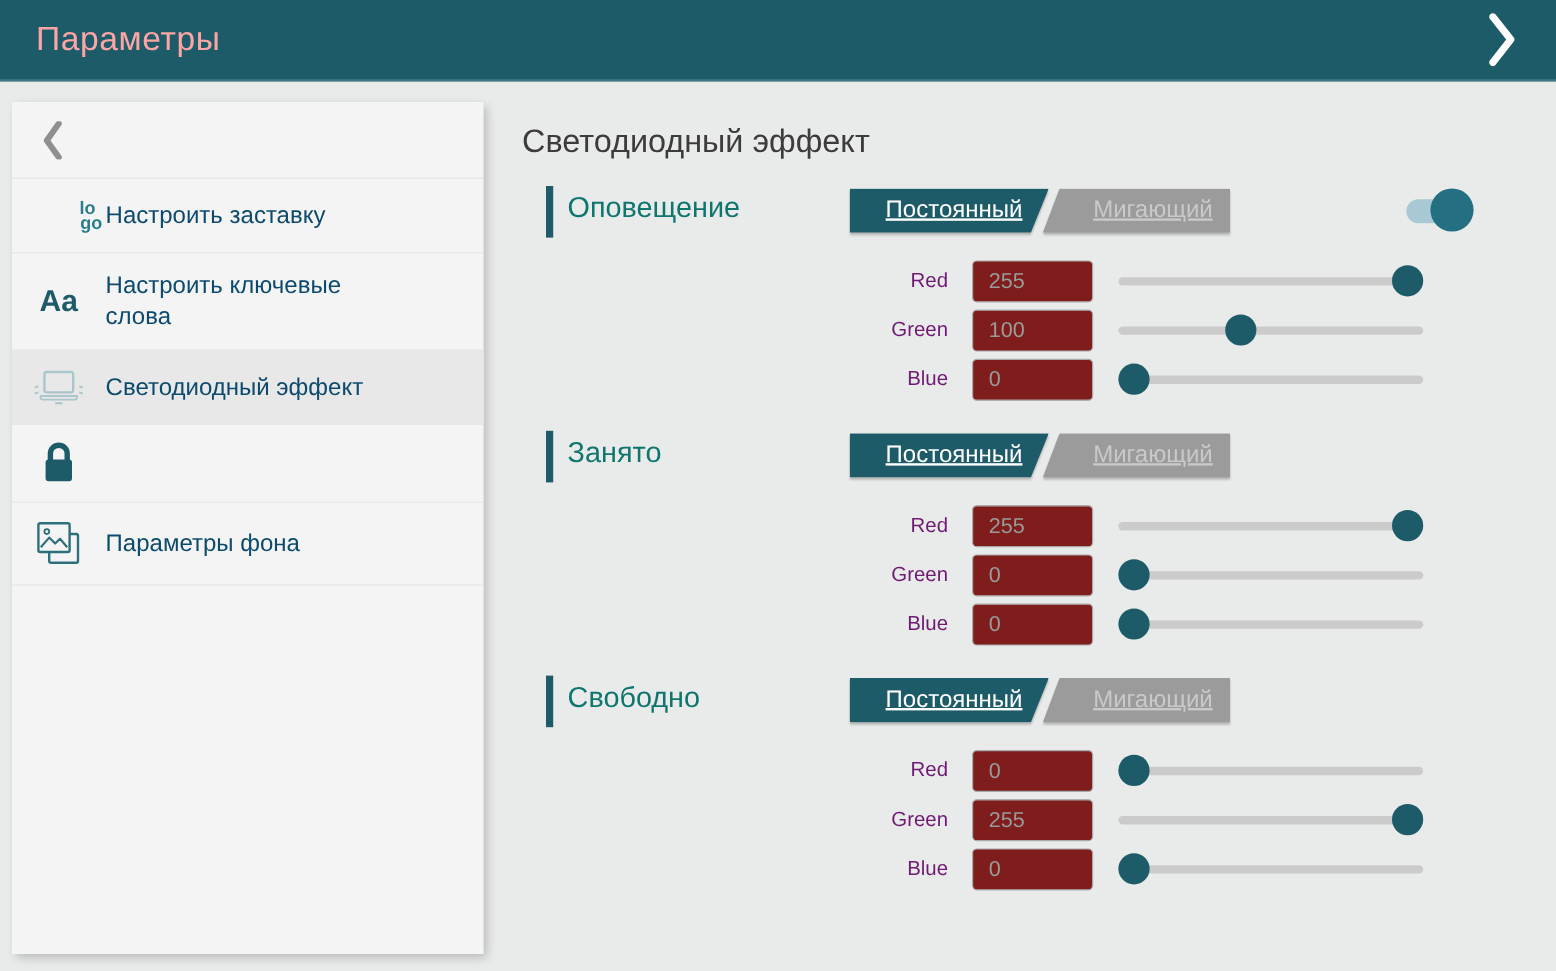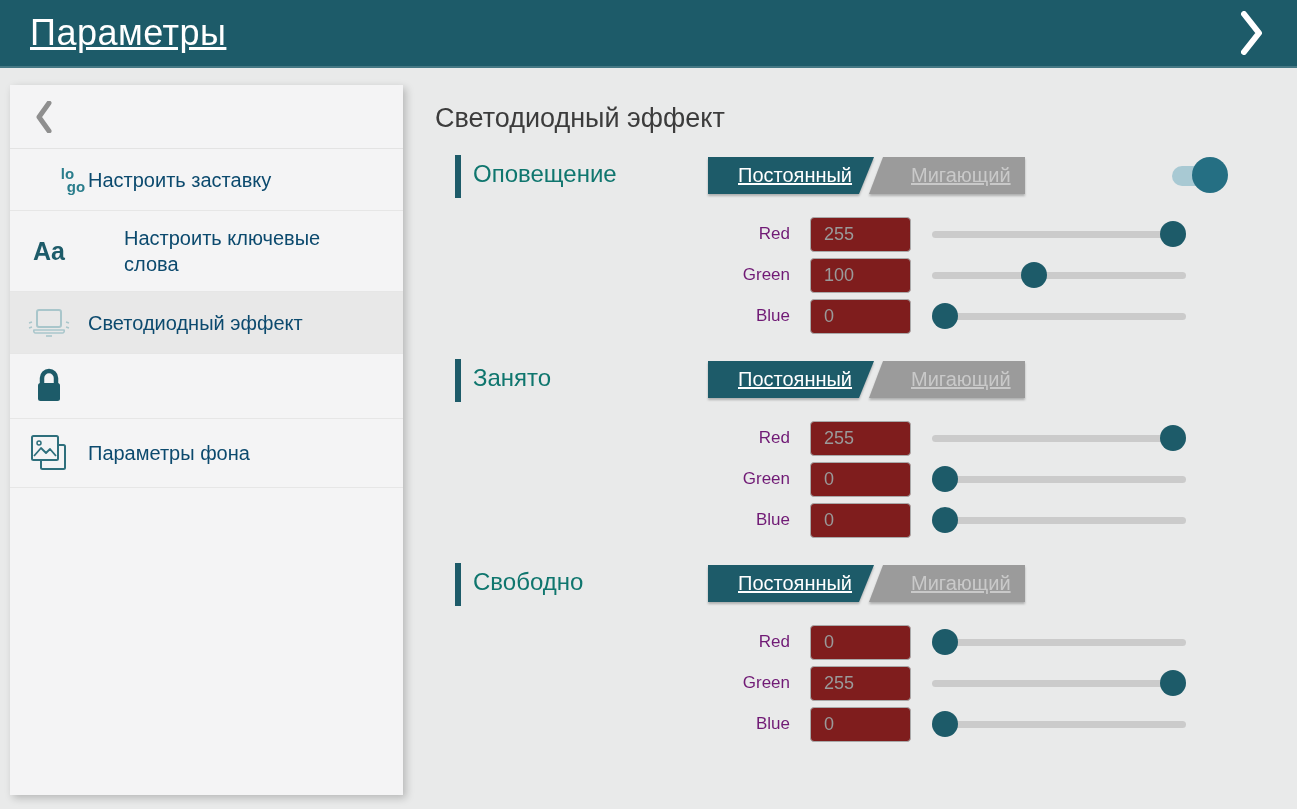--- a/index.html
+++ b/index.html
@@ -8,41 +8,41 @@
     font-family:"Liberation Sans","DejaVu Sans",sans-serif;
     background:#e9eaea;
     color:#3d3d3d;
   }
   
   .app-header {
     height:68px; background:#1d5b69; display:flex; align-items:center;
     justify-content:space-between; padding:0 34px 0 30px;
     border-bottom:2px solid rgba(255,255,255,.18);
   }
-  .app-title { color:#ffffff; font-size:36px; font-weight:400; letter-spacing:.5px;text-decoration:underline; }
+  .app-title { color:#fca5a5; font-size:28px; font-weight:400; letter-spacing:.5px; }
   .header-collapse { cursor:pointer; display:flex; align-items:center; }
   
   .content { display:flex; align-items:flex-start; }
   
   .sidebar {
     margin:17px 0 0 10px; width:393px; height:710px; background:#f4f4f5;
     box-shadow:3px 3px 8px rgba(0,0,0,.22); flex:none;
   }
   .back-row {
     height:64px; display:flex; align-items:center; padding-left:26px;
     border-bottom:1px solid #e3e3e3; cursor:pointer;
   }
   .nav-item {
     display:flex; align-items:center; min-height:62px; padding:14px 14px 14px 0;
     border-bottom:1px solid #e6e6e6; cursor:pointer;
   }
   .nav-item.selected { background:#e8e8e8; }
   .icon-box { width:78px; flex:none; display:flex; justify-content:center; align-items:center; }
   .nav-label { font-size:20px; line-height:26px; color:#0c4a6e; padding-right:8px; }
-  .logo-glyph { font-size:15px; font-weight:700; color:#2a7d8c; line-height:13px; text-align:left;margin-left:48px; }
+  .logo-glyph { font-size:15px; font-weight:700; color:#2a7d8c; line-height:13px; text-align:center;margin-left:48px; }
   .logo-glyph .g2 { padding-left:6px; }
   .aa-glyph { font-size:25px; font-weight:700; color:#1d5b69; }
   
   .main { flex:1; padding:35px 0 0 32px; }
   .page-title { font-size:27px; font-weight:400; color:#3c3c3c; margin-bottom:23px; }
   .section { position:relative; margin-bottom:27px; }
   .sec-head { position:relative; height:38px; margin-bottom:21px; }
   .sec-bar { position:absolute; left:20px; top:-2px; width:6px; height:43px; background:#1d5b69; }
   .sec-title { position:absolute; left:38px; top:3px; font-size:24px; color:#0f766e; }
   
@@ -100,21 +100,21 @@
         <span class="logo-glyph"><span>lo</span><br>
         <span class="g2">go</span></span>
       </span>
       <span class="nav-label">Настроить заставку</span>
     </div>
 
     <div class="nav-item">
       <span class="icon-box">
         <span class="aa-glyph">Aa</span>
       </span>
-      <span class="nav-label" style="max-width:240px;margin-left:36px;">Настроить ключевые слова</span>
+      <span class="nav-label" style="max-width:240px;">Настроить ключевые слова</span>
     </div>
 
     <div class="nav-item selected">
       <span class="icon-box">
         <svg width="44" height="32" viewBox="0 0 44 32">
           <rect x="10" y="3" width="24" height="17" rx="2" fill="none" stroke="#a9c6cb" stroke-width="2"></rect>
           <path d="M7 23 h30 a2 2 0 0 1 -2 3 h-26 a2 2 0 0 1 -2 -3 z" fill="none" stroke="#a9c6cb" stroke-width="1.6"></path>
           <line x1="2" y1="16" x2="5" y2="15" stroke="#a9c6cb" stroke-width="1.6"></line>
           <line x1="2" y1="21" x2="5" y2="20" stroke="#a9c6cb" stroke-width="1.6"></line>
           <line x1="42" y1="16" x2="39" y2="15" stroke="#a9c6cb" stroke-width="1.6"></line>

